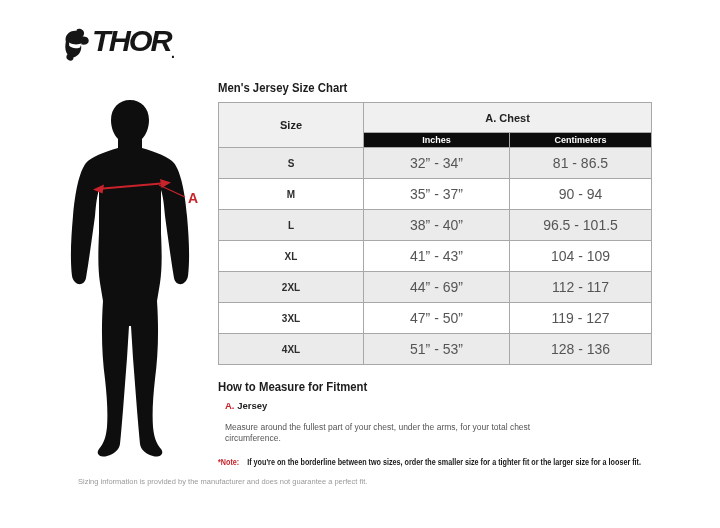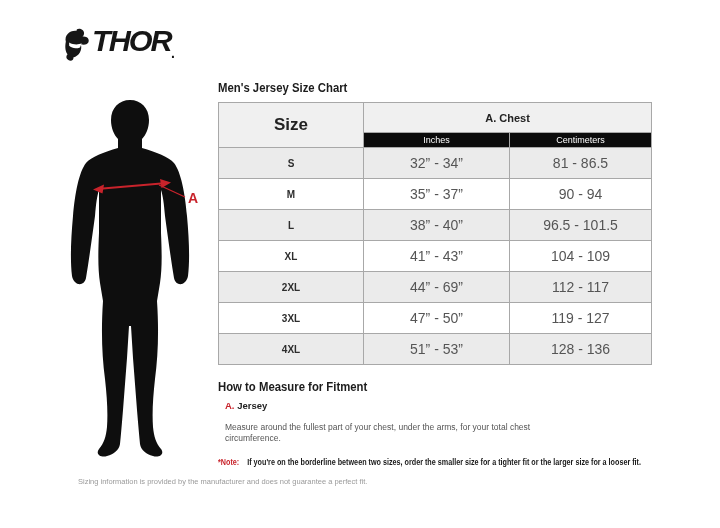--- a/index.html
+++ b/index.html
@@ -31,22 +31,22 @@
 
   
   table.size-table {
     position:absolute; left:218px; top:102px; width:433px;
     border-collapse:collapse; table-layout:fixed; border:1px solid #8a8a8a;
   }
   .size-table th, .size-table td {
     border:1px solid #a8a8a8; text-align:center; vertical-align:middle; padding:0;
   }
   .size-table th.group-head { height:29px; background:#f0f0f0; font-size:11px; font-weight:bold; color:#222; }
-  .size-table th.size-head  { background:#f0f0f0; font-size:17px; font-weight:bold; color:#222; }
-  .size-table th.sub-head   { height:14px; background:#0c0c0c; color:#ffffff; font-size:9px; font-weight:normal; }
+  .size-table th.size-head  { background:#f0f0f0; font-size:11px; font-weight:bold; color:#222; }
+  .size-table th.sub-head   { height:14px; background:#0c0c0c; color:#ffffff; font-size:9px; font-weight:bold; }
   .size-table tbody td      { height:30px; font-size:14px; color:#555; }
   .size-table tbody td.size-cell { font-weight:bold; color:#2d2d2d; font-size:10px; }
   .size-table tbody tr.alt  { background:#ebebeb; }
 
   
   .measure-item  { position:absolute; left:225px; top:400px; }
   .measure-label { font-size:9.5px; font-weight:bold; color:#222; }
   .measure-label .red { color:#c8232b; }
   .measure-desc  { font-size:8.5px; color:#555; width:312px; line-height:1.35; margin-top:11px; }
 

